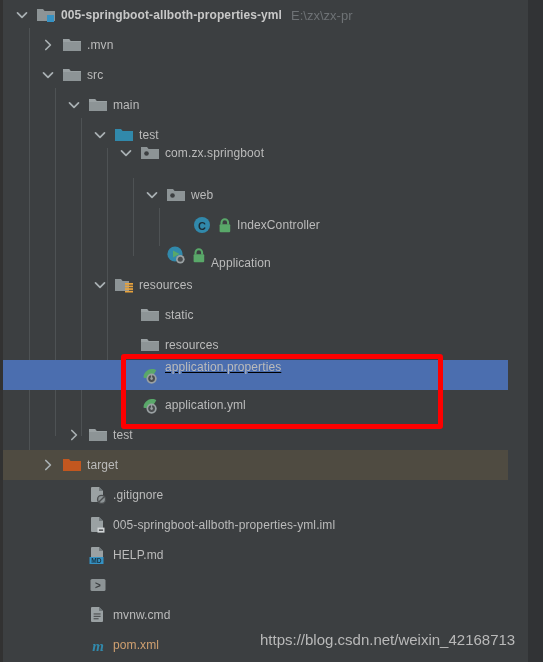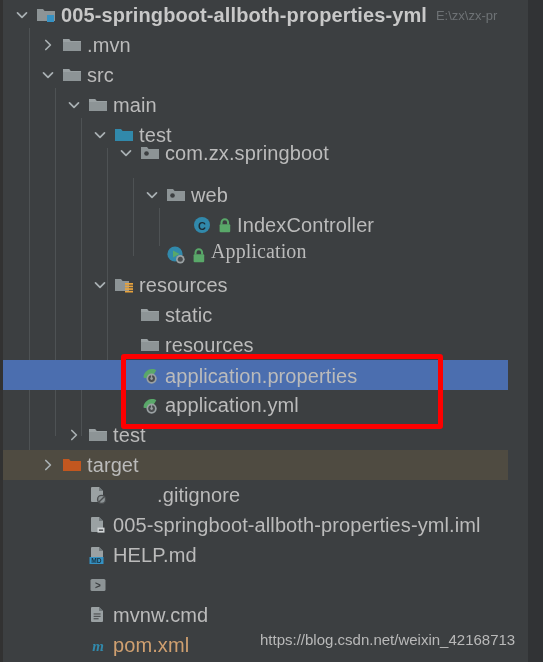--- a/index.html
+++ b/index.html
@@ -37,21 +37,21 @@
     position:absolute; left:0; width:543px; height:30px;
     display:flex; align-items:center;
     white-space:nowrap;
   }
   .row .rowbg {
     position:absolute; left:3px; top:0; right:15px; bottom:0;
   }
   .row.sel .rowbg { background:#4b6eaf; }
   .row.excluded .rowbg { background:#4f4b41; }
   .label {
-    font-size:20px; color:#bbbbbb; letter-spacing:.1px;
+    font-size:12px; color:#bbbbbb; letter-spacing:.1px;
   }
   .label.bold { font-weight:bold; color:#c8c8c8; }
   .label.maven { color:#d0a070; }
   .path-hint {
     font-size:13px; color:#6e7275; margin-left:9px;
   }
   
   .guide {
     position:absolute; width:1px; background:#4e5254;
   }
@@ -260,21 +260,21 @@
               <circle cx="14.3" cy="14.3" r="4.3" fill="#9aa1a3"></circle>
               <circle cx="14.3" cy="14.3" r="2.5" fill="#4a4d4f"></circle>
             </svg>
           </div>
           <div class="icn" style="left: 189px; top: 6px; width: 16px; height: 16px;">
             <svg width="20" height="20" viewBox="0 0 20 20">
               <path d="M6.5 8.5V6.6a3.3 3.3 0 0 1 6.6 0V8.5" stroke="#59a869" stroke-width="2" fill="none"></path>
               <rect x="4.6" y="8.3" width="10.6" height="8" rx="1" fill="#59a869"></rect>
             </svg>
           </div>
-          <div style="position: absolute; left: 211px; top: 0px; height: 30px; display: flex; align-items: flex-start; white-space: nowrap; font-family: Liberation Serif, serif;">
+          <div style="position: absolute; left: 211px; top: 0px; height: 30px; display: flex; align-items: flex-end; white-space: nowrap;">
             <span class="label">Application</span>
           </div>
         </div>
       </div>
       <div class="row" style="top: 270px;">
         <div class="rowbg"></div>
         <div class="clip-path">
           <div class="chev" style="left: 92px; top: 7px;">
             <svg width="16" height="16" viewBox="0 0 16 16">
               <path d="M3.5 5.8 L8 10.4 L12.5 5.8" stroke="#a9b0b3" stroke-width="1.7" fill="none" stroke-linecap="round" stroke-linejoin="round"></path>
@@ -327,21 +327,21 @@
         <div class="clip-path">
           <div class="icn" style="left: 140px; top: 5px;">
             <svg width="20" height="20" viewBox="0 0 20 20">
               <path d="M3.5 12.4c0-4.4 3.6-8 8-8.4 1.9-.2 3.6.3 4.8 1-1 2.9-3.2 5.6-6 7-1.8.9-4 1.1-5.6.9-.7-.1-1.2-.2-1.2-.5z" fill="#59a869"></path>
               <circle cx="11.6" cy="13.6" r="5.1" fill="#9aa1a3"></circle>
               <circle cx="11.6" cy="13.6" r="3.4" fill="#4a4d4f"></circle>
               <circle cx="11.6" cy="13.6" r="1.3" fill="#9aa1a3"></circle>
               <rect x="11.1" y="10" width="1" height="3" fill="#9aa1a3"></rect>
             </svg>
           </div>
-          <div style="position: absolute; left: 165px; top: 0px; height: 28px; display: flex; align-items: flex-end; white-space: nowrap;">
+          <div style="position: absolute; left: 165px; top: 0px; height: 28px; display: flex; align-items: flex-start; white-space: nowrap; text-decoration: underline;">
             <span class="label">application.properties</span>
           </div>
         </div>
       </div>
       <div class="row" style="top: 390px;">
         <div class="rowbg"></div>
         <div class="clip-path">
           <div class="icn" style="left: 140px; top: 5px;">
             <svg width="20" height="20" viewBox="0 0 20 20">
               <path d="M3.5 12.4c0-4.4 3.6-8 8-8.4 1.9-.2 3.6.3 4.8 1-1 2.9-3.2 5.6-6 7-1.8.9-4 1.1-5.6.9-.7-.1-1.2-.2-1.2-.5z" fill="#59a869"></path>
@@ -397,21 +397,21 @@
         <div class="rowbg"></div>
         <div class="clip-path">
           <div class="icn" style="left: 88px; top: 5px;">
             <svg width="20" height="20" viewBox="0 0 20 20">
               <path d="M4 2h7l4 4v10a1 1 0 0 1-1 1H4a1 1 0 0 1-1-1V3a1 1 0 0 1 1-1z" fill="#9aa1a3"></path>
               <path d="M11 2l4 4h-4z" fill="#6f7679"></path>
               <circle cx="13.6" cy="14.4" r="4" fill="#8d9496" stroke="#4a4d4f" stroke-width="1.4"></circle>
               <line x1="10.9" y1="17.1" x2="16.3" y2="11.7" stroke="#4a4d4f" stroke-width="1.4"></line>
             </svg>
           </div>
-          <div style="position: absolute; left: 113px; top: 0px; height: 30px; display: flex; align-items: center; white-space: nowrap; margin-left: 44px;">
+          <div style="position: absolute; left: 113px; top: 0px; height: 30px; display: flex; align-items: center; white-space: nowrap;">
             <span class="label">.gitignore</span>
           </div>
         </div>
       </div>
       <div class="row" style="top: 510px; padding-left: 17px;">
         <div class="rowbg"></div>
         <div class="clip-path">
           <div class="icn" style="left: 88px; top: 5px;">
             <svg width="20" height="20" viewBox="0 0 20 20">
               <path d="M4 2h7l4 4v10a1 1 0 0 1-1 1H4a1 1 0 0 1-1-1V3a1 1 0 0 1 1-1z" fill="#9aa1a3"></path>

